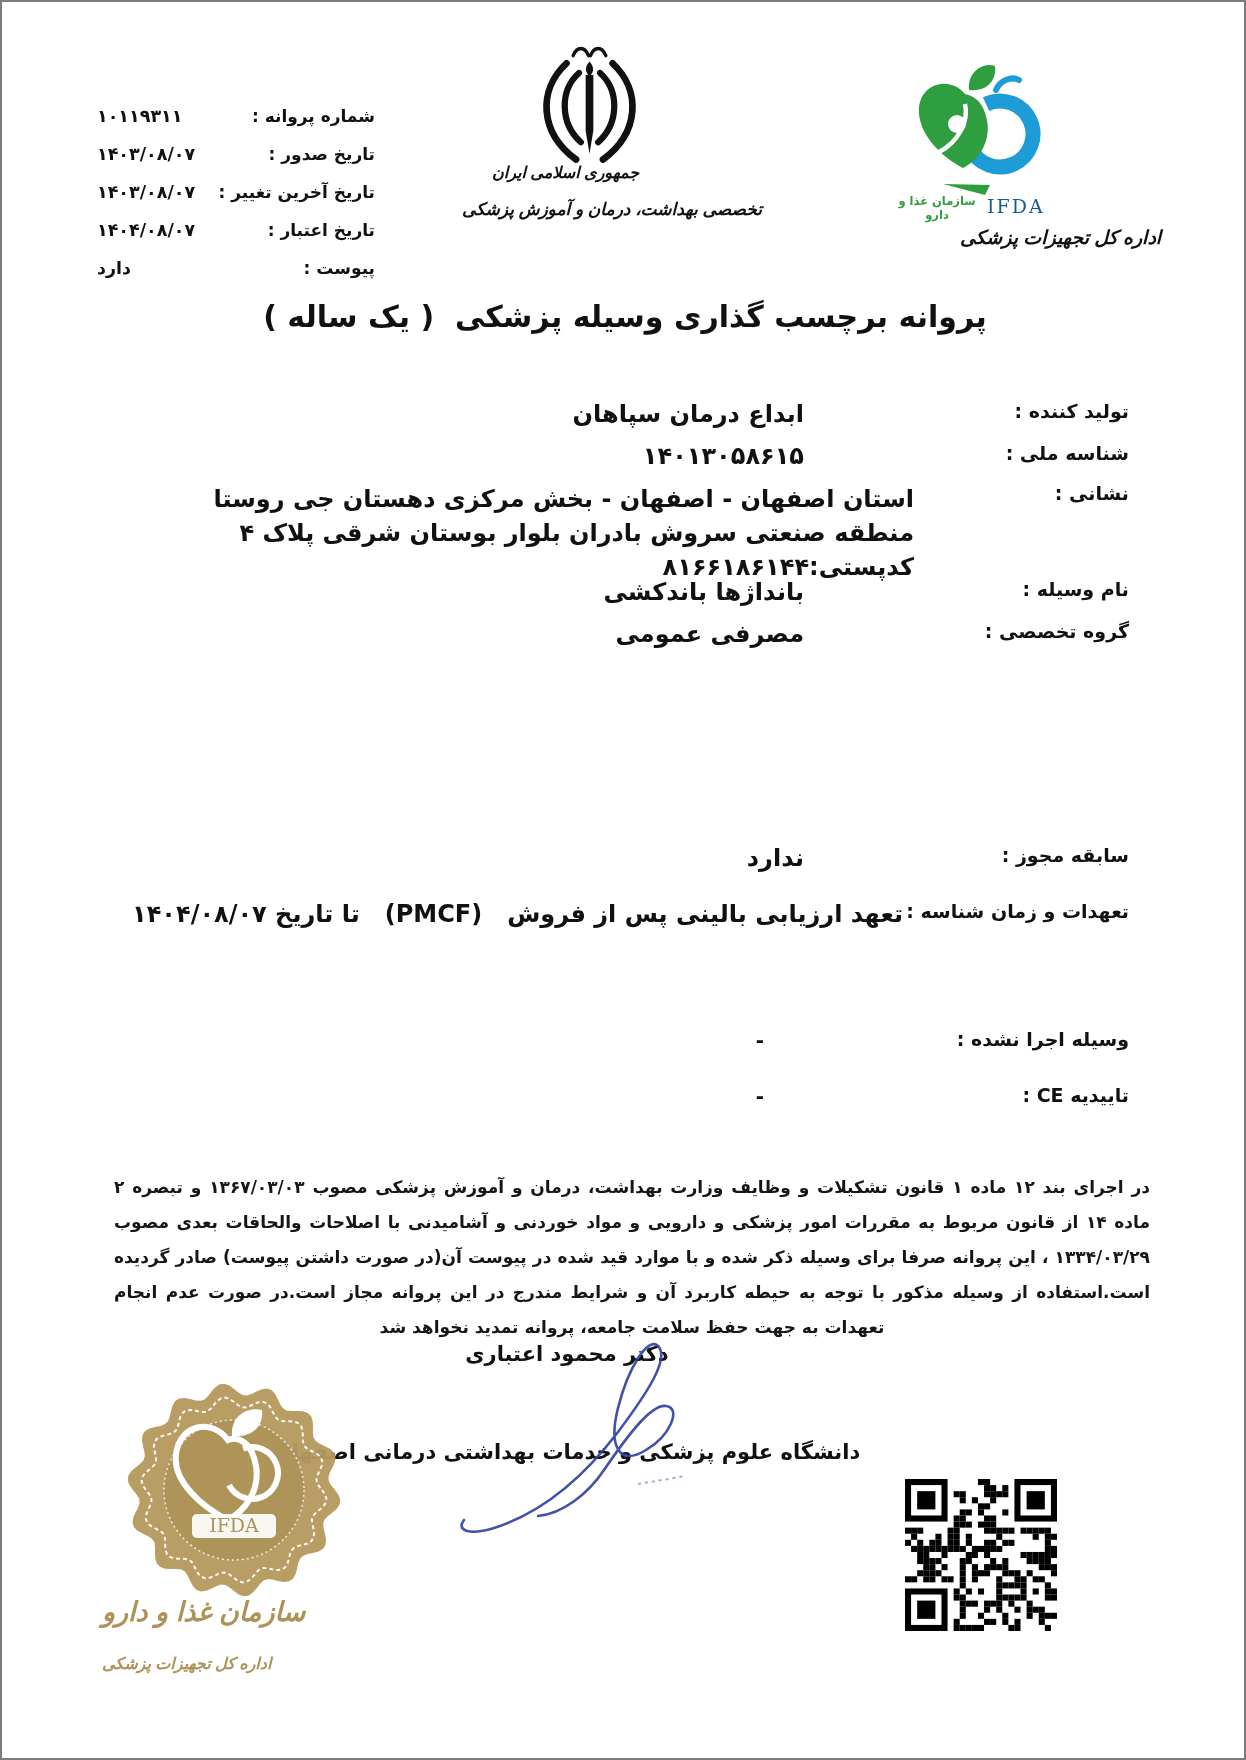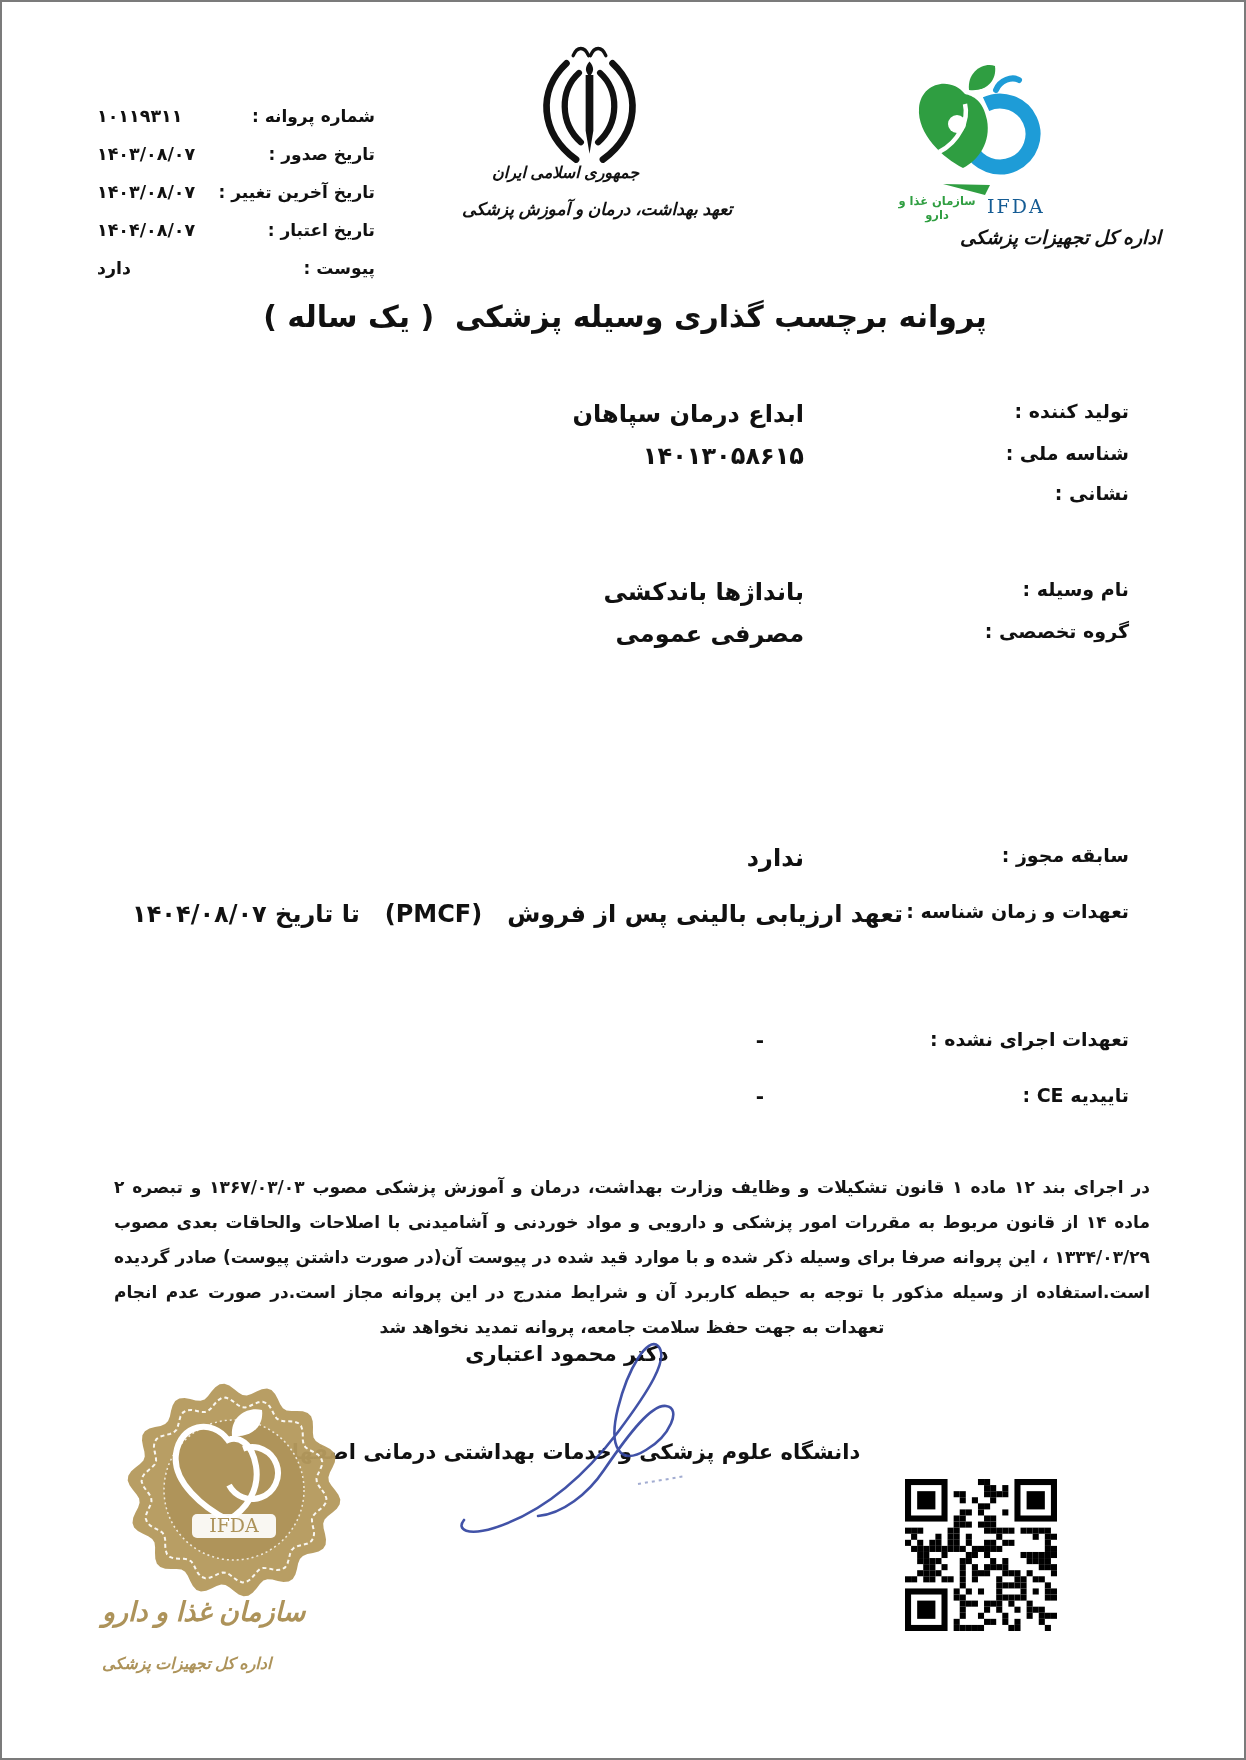--- a/index.html
+++ b/index.html
@@ -81,21 +81,21 @@
       <path d="M-17,-56 C-13,-66 -5,-66 -1,-56 M1,-56 C5,-66 13,-66 17,-56" stroke="#111" stroke-width="3.5" fill="none" stroke-linecap="round"></path>
       <path d="M0,-50 C5,-44 5,-40 0,-34 C-5,-40 -5,-44 0,-50 Z" fill="#111"></path>
       <path d="M-4,-36 L4,-36 L4,22 L0,46 L-4,22 Z" fill="#111"></path>
       <path d="M-11,-38 C-31,-20 -31,14 -9,34" stroke="#111" stroke-width="6.5" fill="none" stroke-linecap="round"></path>
       <path d="M11,-38 C31,-20 31,14 9,34" stroke="#111" stroke-width="6.5" fill="none" stroke-linecap="round"></path>
       <path d="M-24,-48 C-54,-20 -52,24 -14,52" stroke="#111" stroke-width="7" fill="none" stroke-linecap="round"></path>
       <path d="M24,-48 C54,-20 52,24 14,52" stroke="#111" stroke-width="7" fill="none" stroke-linecap="round"></path>
     </svg>
   </div>
   <div class="abs calli country-line">جمهوری اسلامی ایران</div>
-  <div class="abs calli ministry-line">تعهد بهداشت، درمان و آموزش پزشکی</div>
+  <div class="abs calli ministry-line">تخصصی بهداشت، درمان و آموزش پزشکی</div>
 
   <div class="abs" style="left:895px; top:60px;">
     <svg width="180" height="140" viewBox="0 0 180 140">
       <circle cx="103" cy="72" r="33" fill="none" stroke="#1e9cd7" stroke-width="15" stroke-dasharray="182 26" transform="rotate(-115 103 72)"></circle>
       <path d="M99 28 C103 18 115 14 122 18" stroke="#1e9cd7" stroke-width="6" fill="none" stroke-linecap="round"></path>
       <path d="M68 32 C54 14 24 20 22 46 C20 72 46 96 66 106 C82 98 94 80 90 58 C86 38 76 34 68 32 Z" fill="#2f9e41"></path>
       <circle cx="60" cy="62" r="9" fill="#fff"></circle>
       <path d="M42 90 C62 80 72 58 68 42" stroke="#fff" stroke-width="4.5" fill="none"></path>
       <path d="M72 28 C70 10 86 0 98 4 C100 18 90 30 72 28 Z" fill="#2f9e41"></path>
       <path d="M46 122 L88 133 L93 123 Z" fill="#2f9e41"></path>
@@ -107,34 +107,35 @@
 
   <div class="abs doc-title">پروانه برچسب گذاری وسیله پزشکی  ( یک ساله )</div>
 
   <span class="flabel r-producer">تولید کننده :</span>
   <span class="fvalue r-producer">ابداع درمان سپاهان</span>
 
   <span class="flabel r-national">شناسه ملی :</span>
   <span class="fvalue r-national">۱۴۰۱۳۰۵۸۶۱۵</span>
 
   <span class="flabel r-address">نشانی :</span>
+  <span class="fvalue v-address r-address">استان اصفهان - اصفهان - بخش مرکزی دهستان جی روستا منطقه صنعتی سروش بادران بلوار بوستان شرقی پلاک ۴ کدپستی:۸۱۶۶۱۸۶۱۴۴</span>
 
   <span class="flabel r-device">نام وسیله :</span>
   <span class="fvalue r-device">بانداژها باندکشی</span>
 
   <span class="flabel r-specialty">گروه تخصصی :</span>
   <span class="fvalue r-specialty">مصرفی عمومی</span>
 
   <span class="flabel r-history">سابقه مجوز :</span>
   <span class="fvalue r-history">ندارد</span>
 
   <span class="flabel r-commit">تعهدات و زمان شناسه :</span>
   <span class="fvalue v-commit r-commit">تعهد ارزیابی بالینی پس از فروش   (PMCF)   تا تاریخ ۱۴۰۴/۰۸/۰۷</span>
 
-  <span class="flabel r-unful">تعهدات اجرای نشده :</span>
+  <span class="flabel r-unful">وسیله اجرا نشده :</span>
   <span class="fvalue v-dash r-unful">-</span>
 
   <span class="flabel r-ce">تاییدیه CE :</span>
   <span class="fvalue v-dash r-ce">-</span>
 
   <div class="abs legal">در اجرای بند ۱۲ ماده ۱ قانون تشکیلات و وظایف وزارت بهداشت، درمان و آموزش پزشکی مصوب ۱۳۶۷/۰۳/۰۳ و تبصره ۲ ماده ۱۴ از قانون مربوط به مقررات امور پزشکی و دارویی و مواد خوردنی و آشامیدنی با اصلاحات والحاقات بعدی مصوب ۱۳۳۴/۰۳/۲۹ ، این پروانه صرفا برای وسیله ذکر شده و با موارد قید شده در پیوست آن(در صورت داشتن پیوست) صادر گردیده است.استفاده از وسیله مذکور با توجه به حیطه کاربرد آن و شرایط مندرج در این پروانه مجاز است.در صورت عدم انجام تعهدات به جهت حفظ سلامت جامعه، پروانه تمدید نخواهد شد</div>
 
   <div class="abs sig-line sig-name">دکتر محمود اعتباری</div>
   <div class="abs sig-line sig-org">دانشگاه علوم پزشکی و خدمات بهداشتی درمانی اصفهان</div>
 

